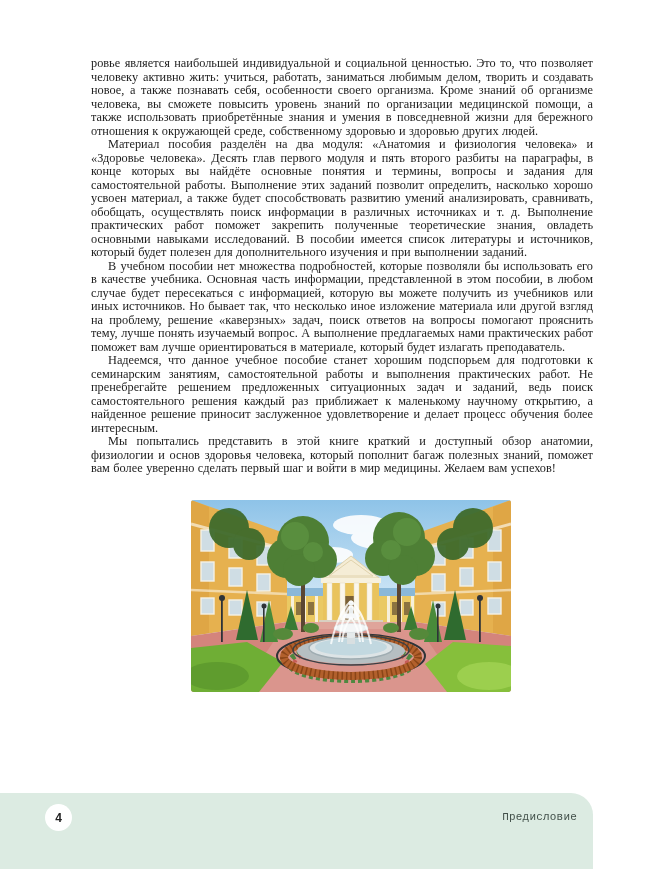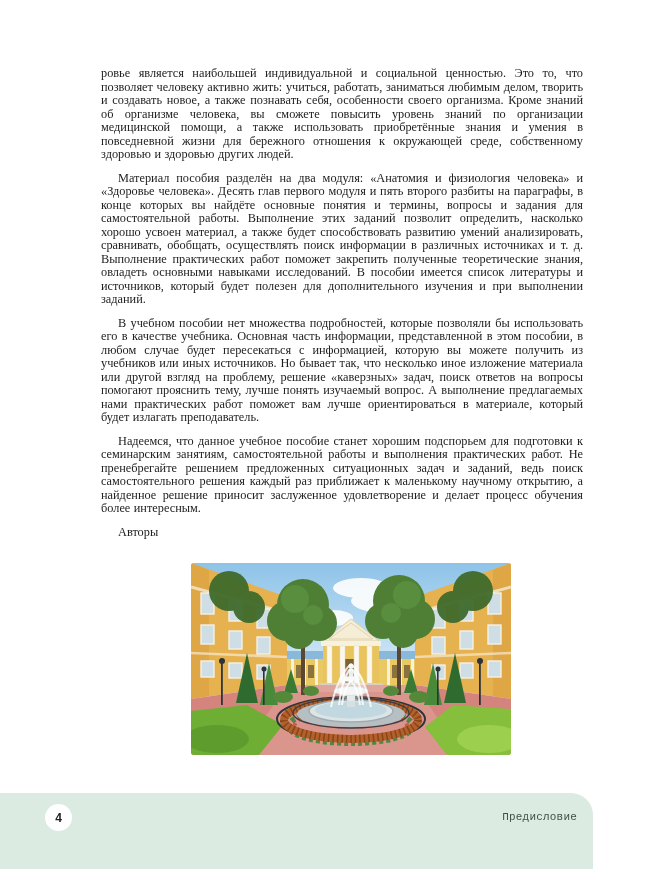--- a/index.html
+++ b/index.html
@@ -14,21 +14,21 @@
     width:650px;height:869px;
     background:var(--page-bg);
     overflow:hidden;
     font-family:"Liberation Serif", serif;
   }
   .content{
     position:absolute;
     left:91px;top:57px;width:502px;
   }
   .content p{
-    margin:10px;
+    margin:0;
     font-size:12.3px;
     line-height:13.5px;
     color:var(--body-text);
     text-align:justify;
     text-indent:17px;
     word-spacing:0.4px;
   }
   .content p.noindent{text-indent:0;}
   .signature{
     margin:0;
@@ -72,21 +72,21 @@
 </head>
 <body>
 
 <div class="page">
 
   <main class="content">
     <p class="noindent">ровье является наибольшей индивидуальной и социальной ценностью. Это то, что позволяет человеку активно жить: учиться, работать, заниматься любимым делом, творить и создавать новое, а также познавать себя, особенности своего организма. Кроме знаний об организме человека, вы сможете повысить уровень знаний по организации медицинской помощи, а также использовать приобретённые знания и умения в повседневной жизни для бережного отношения к окружающей среде, собственному здоровью и здоровью других людей.</p>
     <p>Материал пособия разделён на два модуля: «Анатомия и физиология человека» и «Здоровье человека». Десять глав первого модуля и пять второго разбиты на параграфы, в конце которых вы найдёте основные понятия и термины, вопросы и задания для самостоятельной работы. Выполнение этих заданий позволит определить, насколько хорошо усвоен материал, а также будет способствовать развитию умений анализировать, сравнивать, обобщать, осуществлять поиск информации в различных источниках и т. д. Выполнение практических работ поможет закрепить полученные теоретические знания, овладеть основными навыками исследований. В пособии имеется список литературы и источников, который будет полезен для дополнительного изучения и при выполнении заданий.</p>
     <p>В учебном пособии нет множества подробностей, которые позволяли бы использовать его в качестве учебника. Основная часть информации, представленной в этом пособии, в любом случае будет пересекаться с информацией, которую вы можете получить из учебников или иных источников. Но бывает так, что несколько иное изложение материала или другой взгляд на проблему, решение «каверзных» задач, поиск ответов на вопросы помогают прояснить тему, лучше понять изучаемый вопрос. А выполнение предлагаемых нами практических работ поможет вам лучше ориентироваться в материале, который будет излагать преподаватель.</p>
     <p>Надеемся, что данное учебное пособие станет хорошим подспорьем для подготовки к семинарским занятиям, самостоятельной работы и выполнения практических работ. Не пренебрегайте решением предложенных ситуационных задач и заданий, ведь поиск самостоятельного решения каждый раз приближает к маленькому научному открытию, а найденное решение приносит заслуженное удовлетворение и делает процесс обучения более интересным.</p>
-    <p class="signature">Авторы</p>
+    <p>Мы попытались представить в этой книге краткий и доступный обзор анатомии, физиологии и основ здоровья человека, который пополнит багаж полезных знаний, поможет вам более уверенно сделать первый шаг и войти в мир медицины. Желаем вам успехов!</p>
 
     <figure class="photo">
       <svg width="320" height="192" viewBox="0 0 320 192" xmlns="http://www.w3.org/2000/svg">
         <defs>
           <linearGradient id="sky" x1="0" y1="0" x2="0" y2="1">
             <stop offset="0" stop-color="#8ec3e8"></stop>
             <stop offset="1" stop-color="#e8f4fb"></stop>
           </linearGradient>
         </defs>
 

